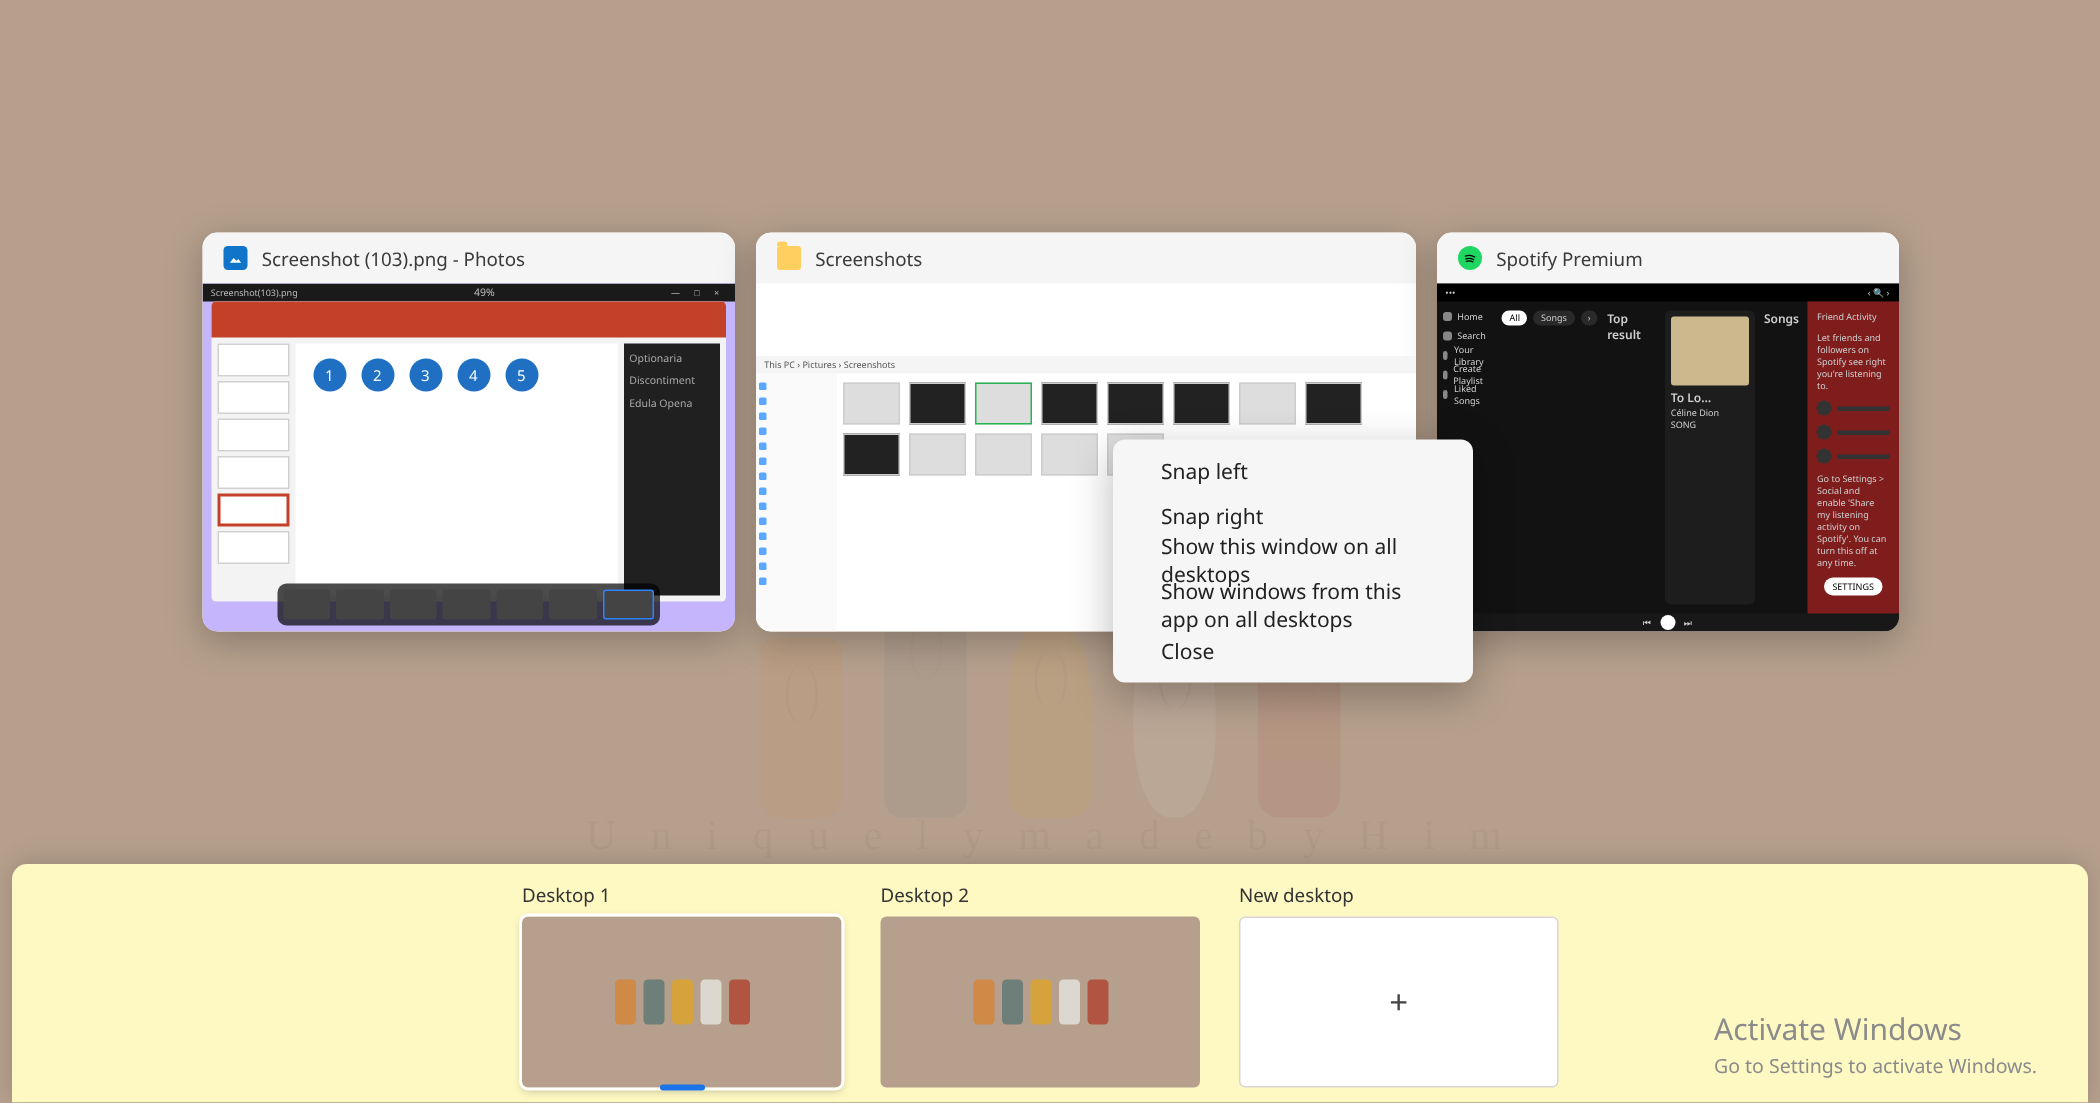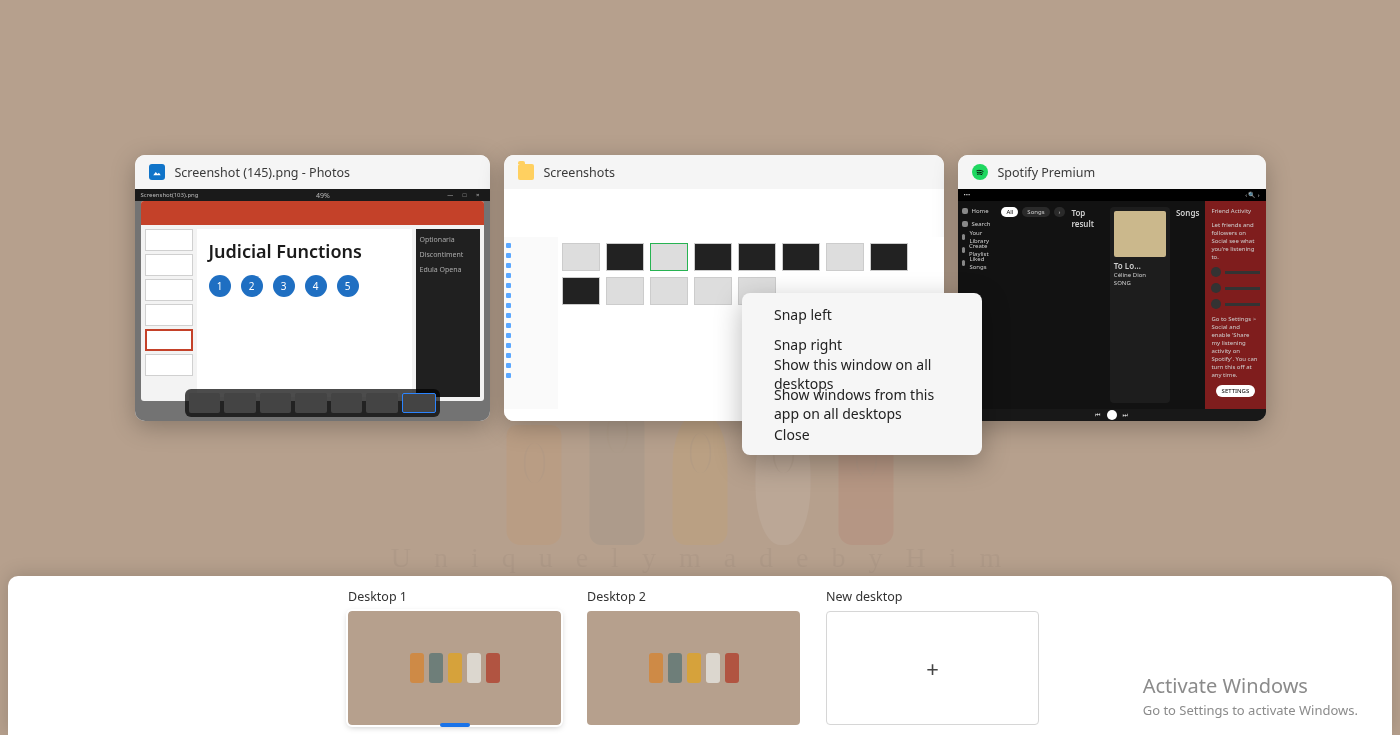--- a/index.html
+++ b/index.html
@@ -105,21 +105,21 @@
   }
   .icon.photos-app{background:#1074c9;}
   .icon.photos-app svg{width:10px;height:10px;fill:#fff;}
   .icon.folder{background:#ffd060;border-radius:2px;position:relative;}
   .icon.folder::before{content:"";position:absolute;left:0;top:-3px;width:7px;height:3px;background:#ffd060;border-radius:2px 2px 0 0;}
   .icon.spotify{background:#1ed760;border-radius:50%;}
   .icon.spotify svg{width:10px;height:10px;fill:#000;}
   .tv-body{flex:1;position:relative;overflow:hidden;}
 
   
-  .photos-body{background:#737373;font-size:6px;color:#bbb;}
+  .photos-body{background:#c4b5fd;font-size:6px;color:#bbb;}
   .photos-top{height:12px;background:#1a1a1a;display:flex;align-items:center;gap:4px;padding:0 6px;}
   .photos-zoom{margin-left:auto;font-size:7px;}
   .winctrl{margin-left:auto;letter-spacing:4px;}
   .ppt{
     position:absolute;inset:12px 6px 20px 6px;
     background:#f3f3f3;border-radius:3px;
     display:flex;flex-direction:column;
   }
   .ppt-ribbon{height:24px;background:#c44129;border-radius:3px 3px 0 0;}
   .ppt-main{flex:1;display:flex;gap:4px;padding:4px;}
@@ -200,21 +200,21 @@
     position:absolute;right:16px;top:50%;transform:translateY(-50%);
     width:6px;height:6px;border:1.3px solid #555;border-left:none;border-bottom:none;
     transform:translateY(-50%) rotate(45deg);
   }
 
   
   .desk-strip{
     position:absolute;
     left:8px; right:8px; bottom:0;
     height:159px;
-    background:#ffffff;
+    background:#fef9c3;
     border-radius:10px 10px 0 0;
     box-shadow:0 -2px 18px rgba(0,0,0,.15);
     display:flex;
     align-items:flex-start;
     gap:26px;
     padding:12px 24px 0 340px;
   }
   .desk{
     display:flex;flex-direction:column;gap:6px;
   }
@@ -267,41 +267,40 @@
 
 <div class="tv-windows">
 
   <div class="tv-card photos">
     <div class="tv-title">
       <span class="icon photos-app">
         <svg viewBox="0 0 16 16">
             <path d="M2 13l4-5 3 3 2-2 3 4z"></path>
           </svg>
       </span>
-      <span>Screenshot (145).png - Photos</span>
+      <span>Screenshot (103).png - Photos</span>
     </div>
     <div class="tv-body photos-body">
       <div class="photos-top">
         <span>Screenshot(103).png</span>
         <span class="photos-zoom">49%</span>
         <span class="winctrl">— □ ×</span>
       </div>
       <div class="ppt">
         <div class="ppt-ribbon"></div>
         <div class="ppt-main">
           <div class="ppt-thumbs">
             <div></div>
               <div></div>
               <div></div>
               <div></div>
               <div class="sel"></div>
               <div></div>
           </div>
           <div class="ppt-slide">
-            <h1>Judicial Functions</h1>
             <div class="ppt-bullets">
               <span>1</span>
               <span>2</span>
               <span>3</span>
               <span>4</span>
               <span>5</span>
             </div>
           </div>
           <div class="ppt-side">
             <div>Optionaria</div>
@@ -321,20 +320,23 @@
       </div>
     </div>
   </div>
 
   <div class="tv-card explorer">
     <div class="tv-title">
       <span class="icon folder"></span>
       <span>Screenshots</span>
     </div>
     <div class="tv-body exp-body">
+      <div class="exp-top">
+        <span>This PC  ›  Pictures  ›  Screenshots</span>
+      </div>
       <div class="exp-main">
         <div class="exp-nav">
           <div></div>
             <div></div>
             <div></div>
             <div></div>
             <div></div>
             <div></div>
           <div></div>
             <div></div>
@@ -406,21 +408,21 @@
           <div class="card">
             <div class="art"></div>
             <div class="tr">To Lo…</div>
             <div>Céline Dion</div>
             <div>SONG</div>
           </div>
           <div class="tr">Songs</div>
         </div>
         <div class="sp-friends">
           <div class="tr">Friend Activity</div>
-          <div>Let friends and followers on Social see what you're listening to.</div>
+          <div>Let friends and followers on Spotify see right you're listening to.</div>
           <div class="row">
               <div class="av"></div>
               <div class="ln"></div>
             </div>
           <div class="row">
               <div class="av"></div>
               <div class="ln"></div>
             </div>
           <div class="row">
               <div class="av"></div>

